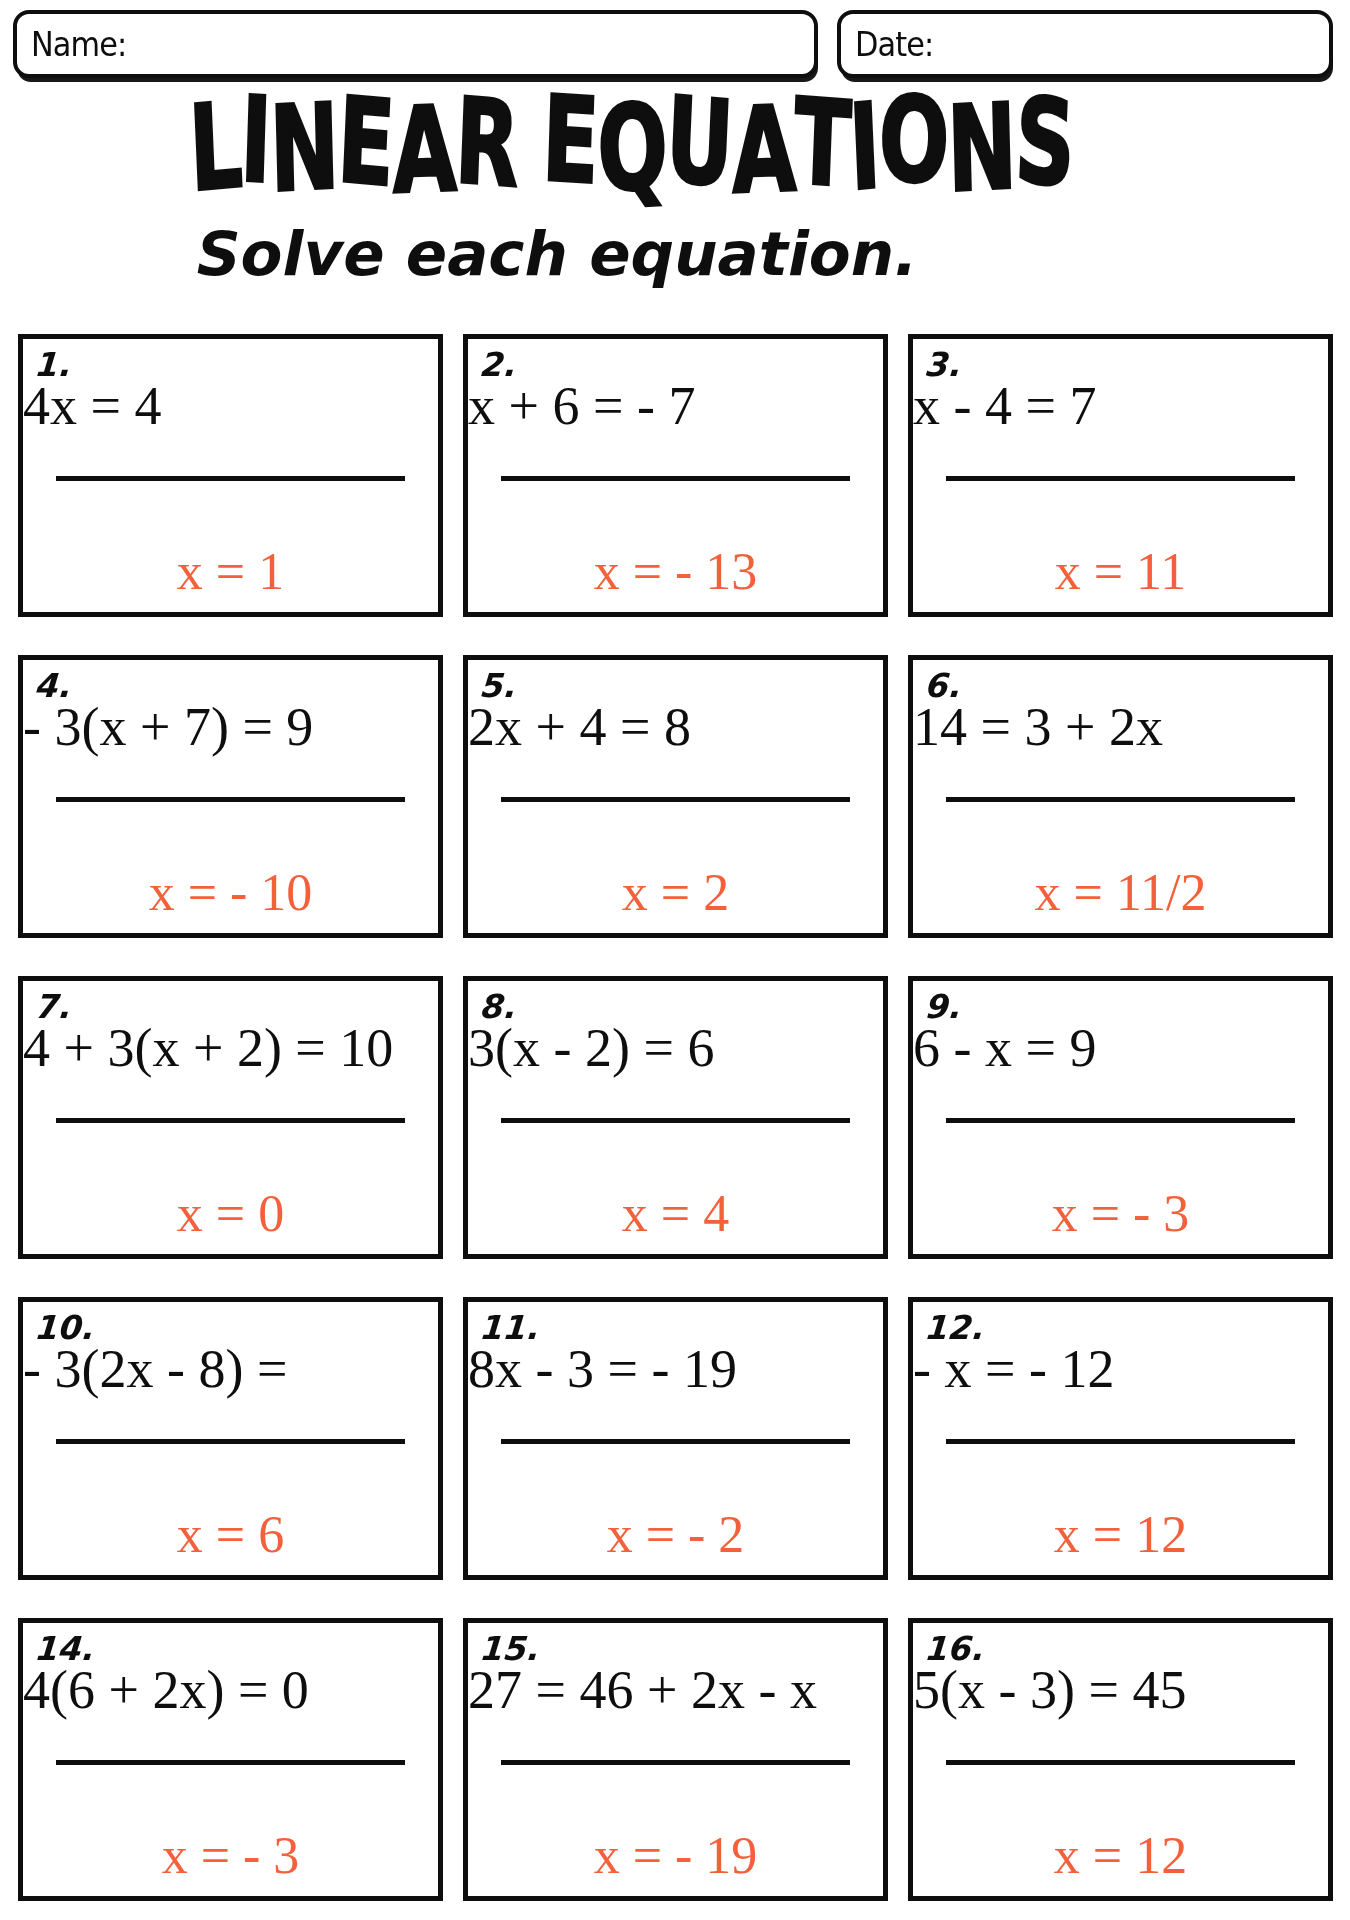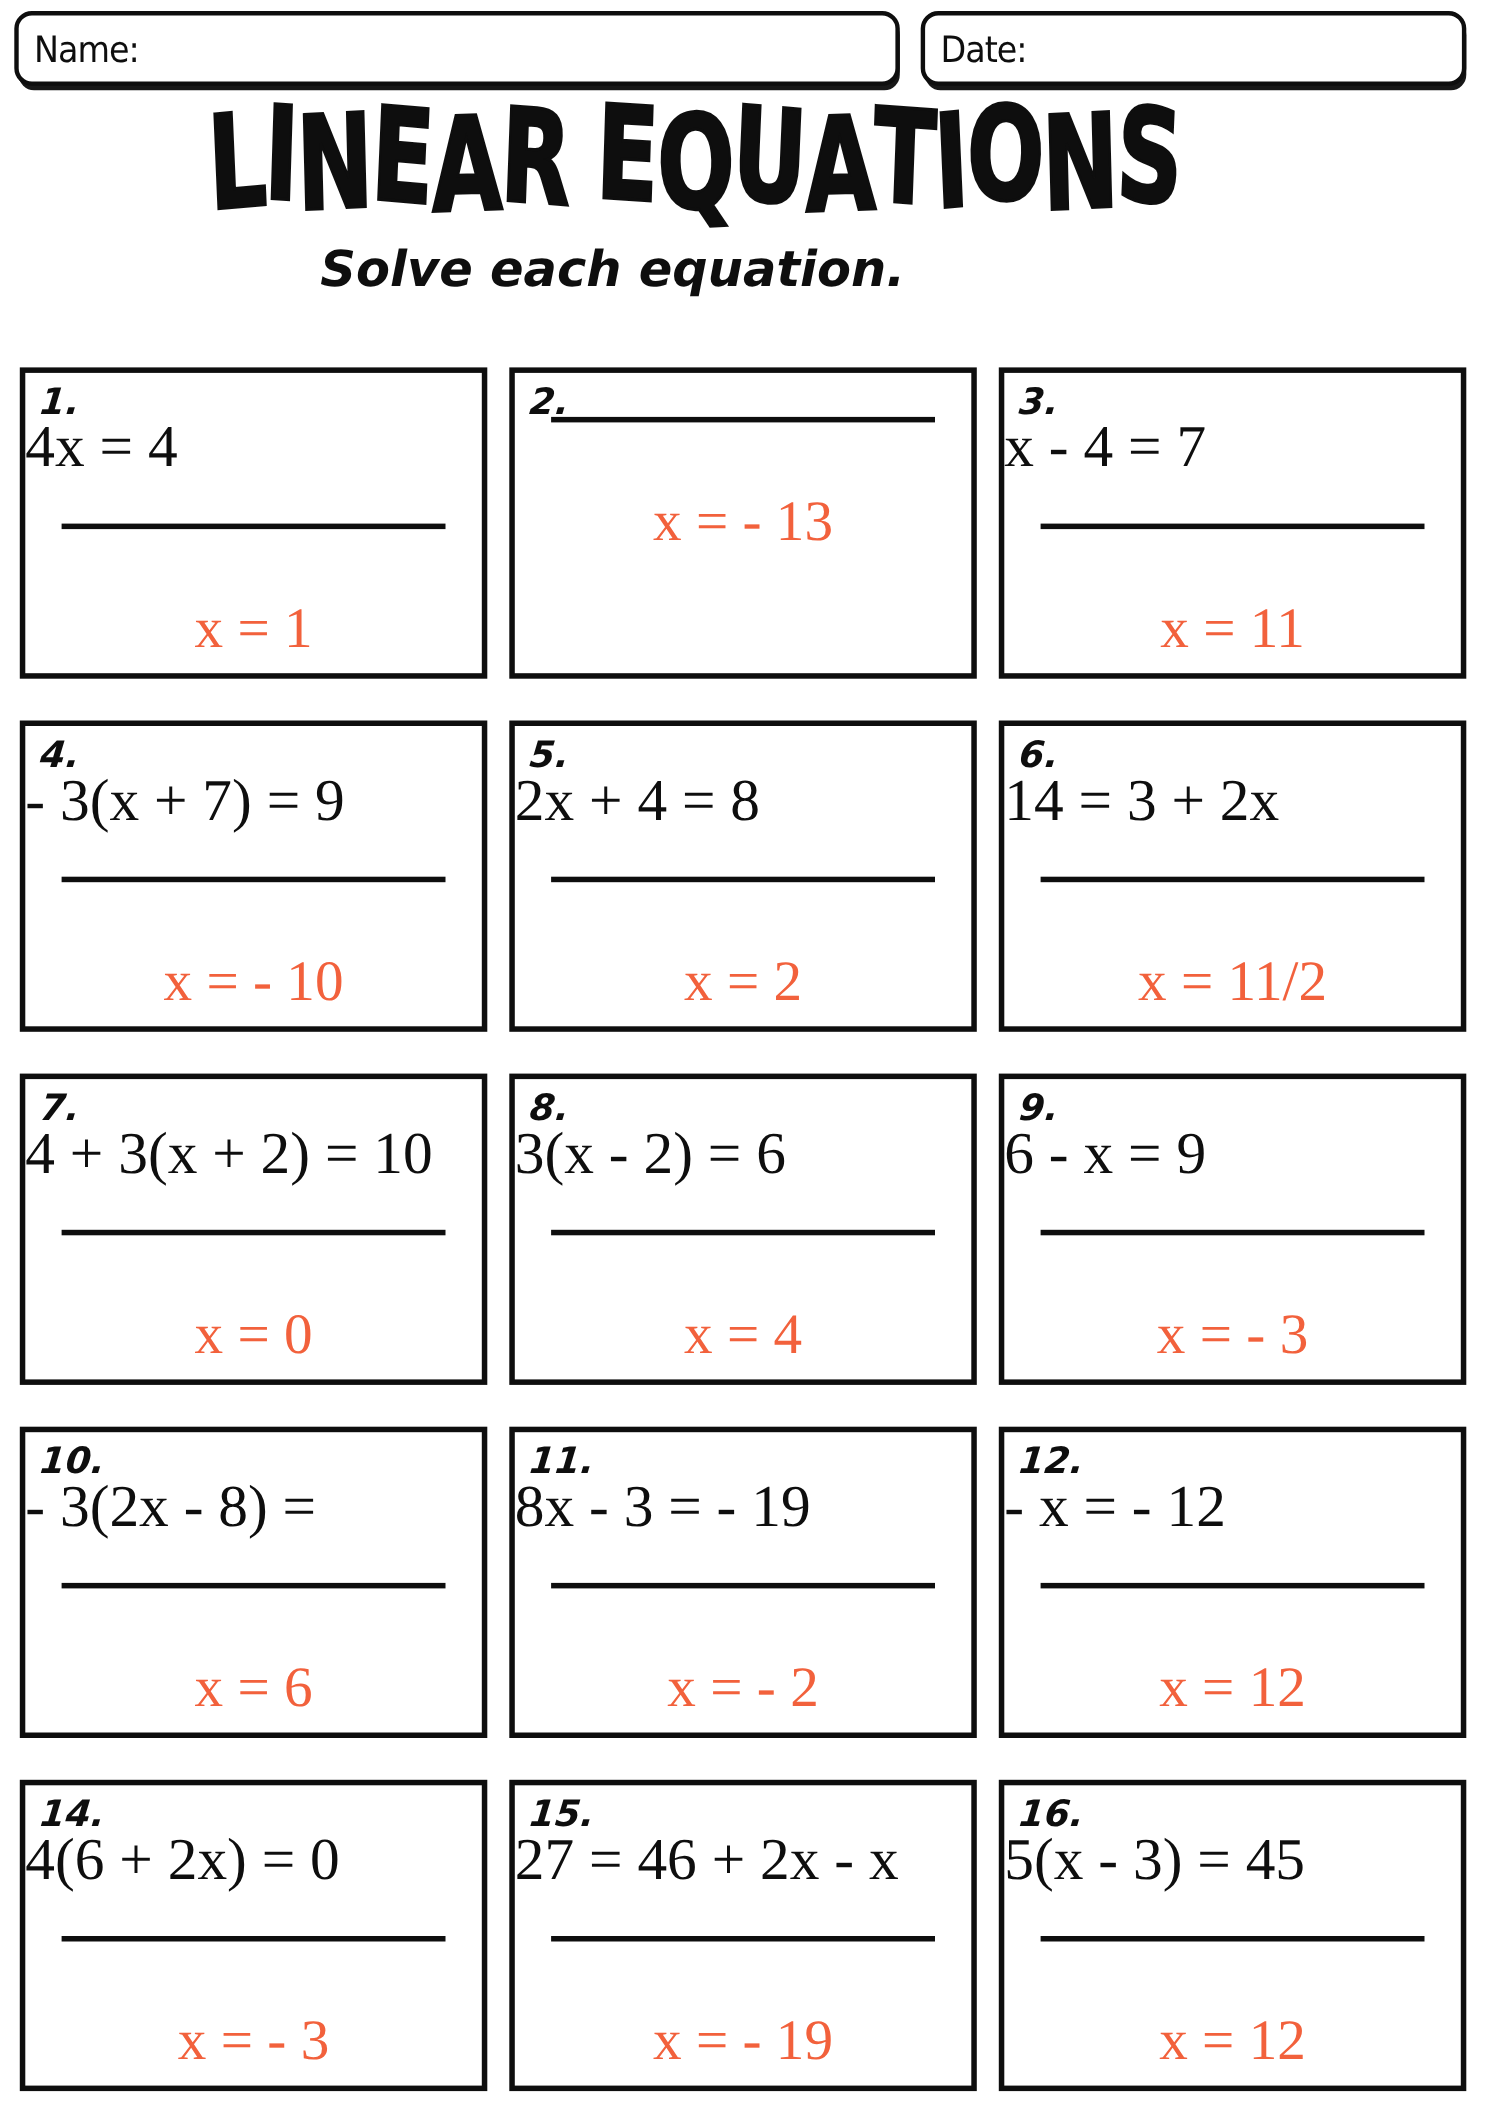--- a/index.html
+++ b/index.html
@@ -44,21 +44,21 @@
     -webkit-text-stroke:3px var(--ink);
     transform:scaleX(.70);transform-origin:center;
     white-space:nowrap;
   }
   .title span{display:inline-block;}
   .title .sp{width:.30em;}
   .subtitle{
     margin-top:10px;
     font-family:"DejaVu Sans", sans-serif;
     font-style:italic;font-weight:600;
-    font-size:45px;color:var(--ink);
+    font-size:61px;color:var(--ink);
     letter-spacing:0px;
   }
   
   .grid{position:absolute;top:334px;left:18px;width:1315px;}
   .row{display:flex;gap:20px;}
   .row + .row{margin-top:38px;}
   .card{
     position:relative;
     width:425px;height:283px;
     border:5px solid var(--ink);
@@ -115,20 +115,21 @@
 
     <div class="row">
       <div class="card">
         <span class="num">1.</span>
         <div class="eq">4x = 4</div>
         <div class="ansline"></div>
         <div class="ans">x = 1</div>
       </div>
       <div class="card">
         <span class="num">2.</span>
+        <div class="eq">x + 6 = - 7</div>
         <div class="ansline"></div>
         <div class="ans">x = - 13</div>
       </div>
       <div class="card">
         <span class="num">3.</span>
         <div class="eq">x - 4 = 7</div>
         <div class="ansline"></div>
         <div class="ans">x = 11</div>
       </div>
     </div>

